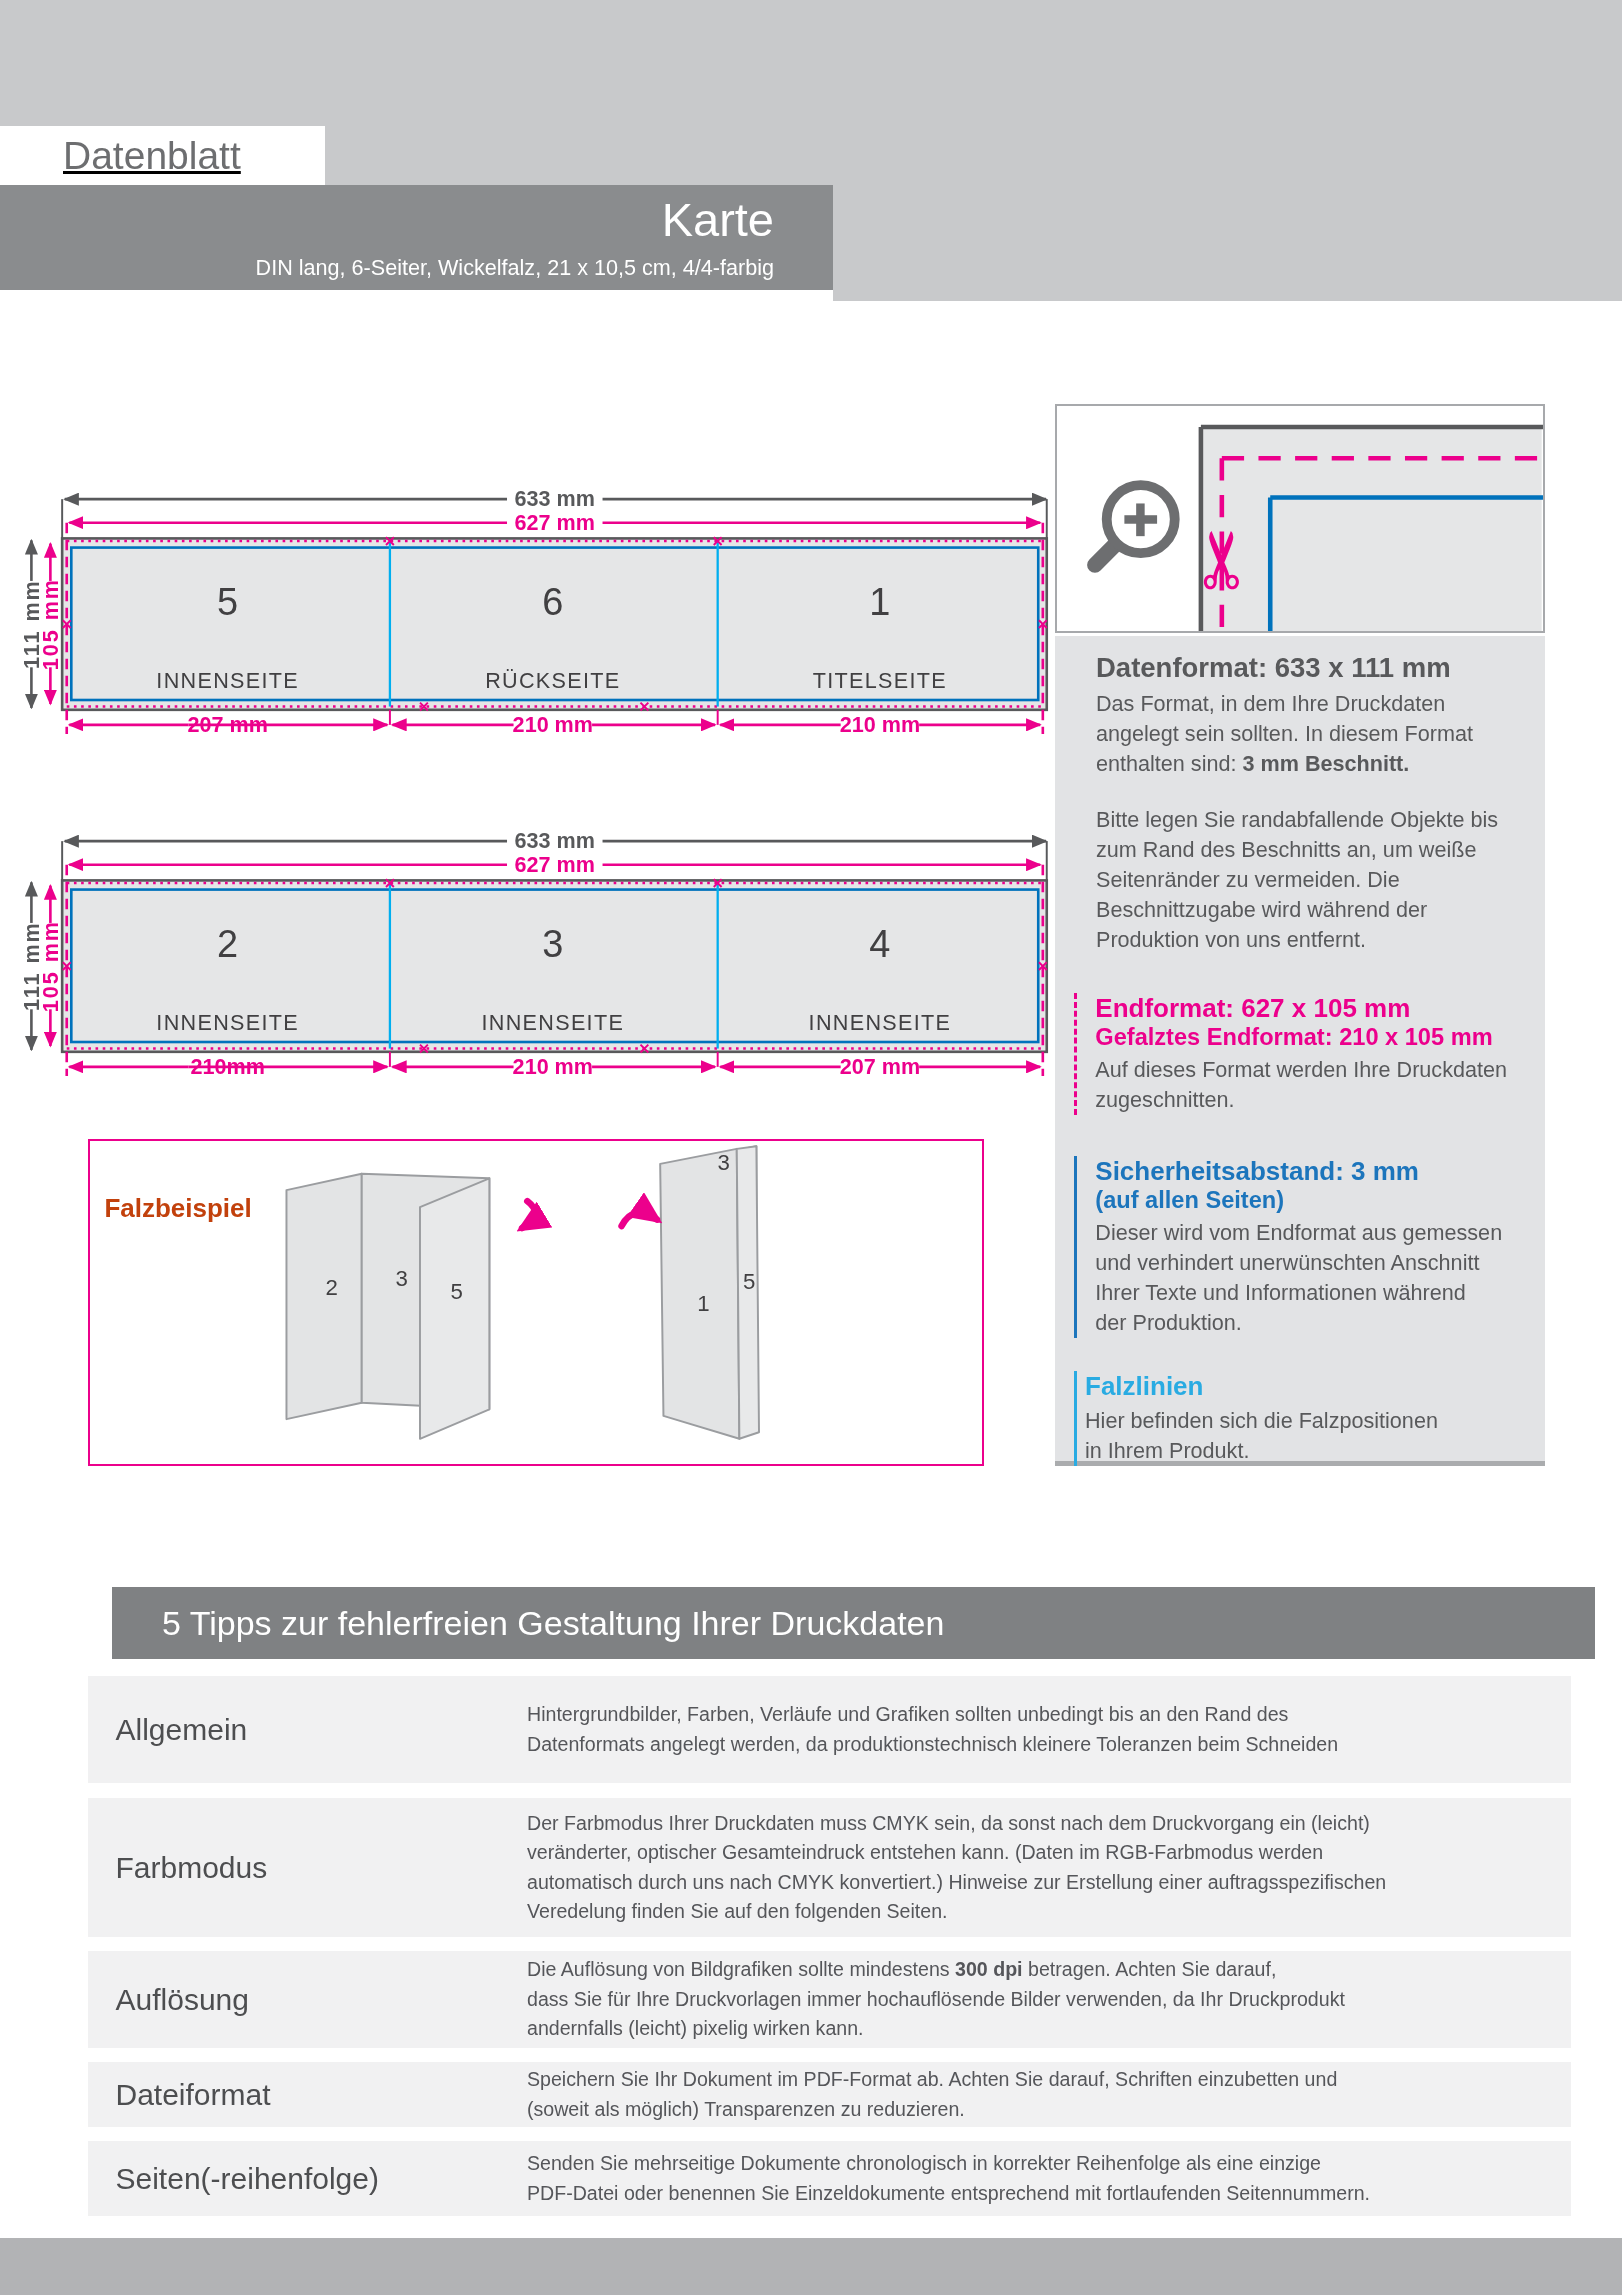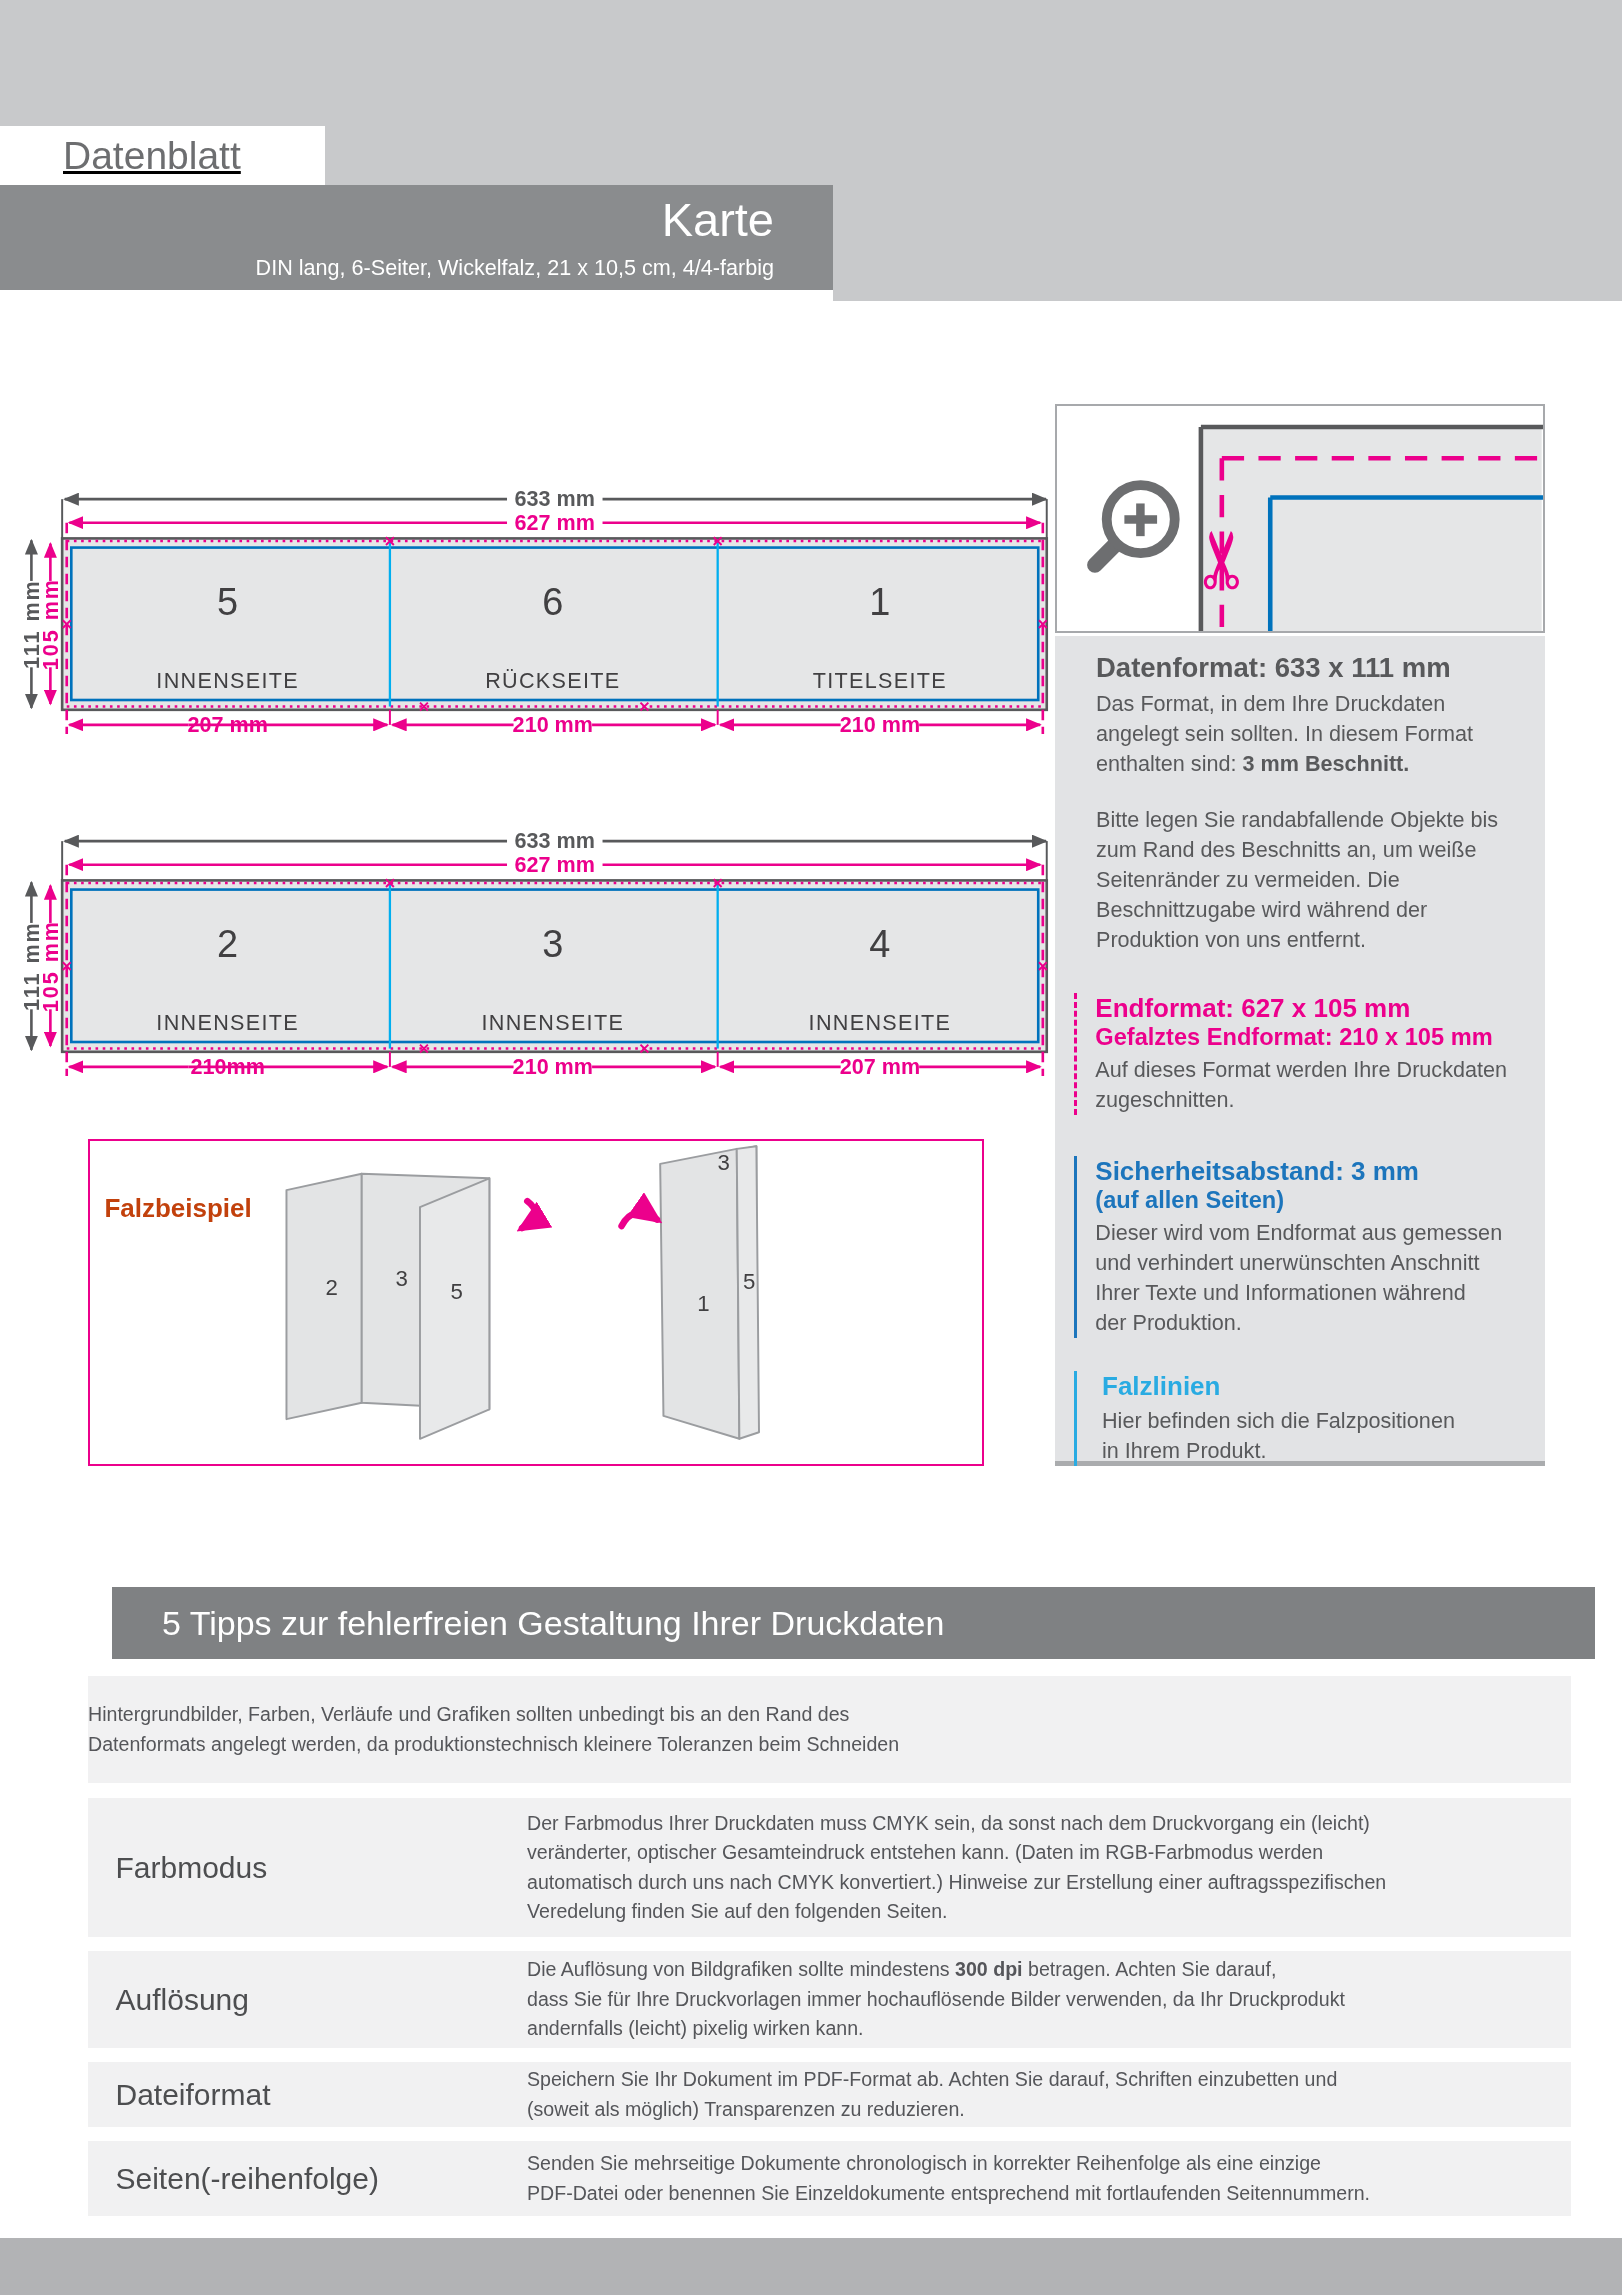--- a/index.html
+++ b/index.html
@@ -30,21 +30,21 @@
     border:2px solid #a7a9ac;box-sizing:border-box;}
   .side-panel{left:1055px;top:636px;width:490px;height:830px;background:#e2e3e5;
     border-bottom:5.2px solid #aaacae;box-sizing:border-box;padding-top:15.7px;}
   .side-panel p{margin:0;font-size:21.6px;line-height:30px;color:#58595b;white-space:nowrap;}
   .sp-h1{margin:0 0 5.2px 0;font-size:27.5px;font-weight:bold;color:#58595b;white-space:nowrap;}
   .sp-h2{margin:0;font-size:26px;font-weight:bold;white-space:nowrap;}
   .sp-h3{margin:0 0 3.9px 0;font-size:23.6px;font-weight:bold;white-space:nowrap;}
   .sec-plain{margin-left:41px;}
   .sec-pink{margin-left:19px;border-left:3.9px dashed #ec008c;padding-left:18.3px;margin-top:38px;}
   .sec-blue{margin-left:19px;border-left:3.9px solid #1c75bc;padding-left:18.3px;margin-top:41px;}
-  .sec-cyan{margin-left:19px;border-left:3.9px solid #29abe2;padding-left:25px;margin-top:33px;}
+  .sec-cyan{margin-left:19px;border-left:3.9px solid #29abe2;padding-left:8px;margin-top:33px;}
   .gap-top{margin-top:26px;}
 
   
   .falz-box{left:88px;top:1139px;width:896px;height:327px;border:2.6px solid #ec008c;
     box-sizing:border-box;background:#ffffff;}
   .falz-label{position:absolute;left:14.4px;top:52px;font-size:26px;font-weight:bold;color:#c2410c;}
 
   
   .tips-bar{left:88px;top:1587px;width:1483px;height:72px;background:#7f8183;
     display:flex;align-items:center;margin-left:24px;}
@@ -278,20 +278,21 @@
       <text x="1007" y="226" font-size="34" fill="#414042" text-anchor="middle">5</text>
       <path d="M 812,130 Q 830,95 866,120" fill="none" stroke="#ec008c" stroke-width="10" stroke-linecap="round" marker-end="url(#aPB)"></path>
     </svg>
   </div>
 
   <div class="abs tips-bar">
     <span>5 Tipps zur fehlerfreien Gestaltung Ihrer Druckdaten</span>
   </div>
 
   <div class="abs tip-row" style="top:1676px;height:107px;">
+    <div class="tip-label">Allgemein</div>
     <div class="tip-text">
       <div>Hintergrundbilder, Farben, Verläufe und Grafiken sollten unbedingt bis an den Rand des</div>
       <div>Datenformats angelegt werden, da produktionstechnisch kleinere Toleranzen beim Schneiden</div>
     </div>
   </div>
 
   <div class="abs tip-row" style="top:1798px;height:139px;">
     <div class="tip-label">Farbmodus</div>
     <div class="tip-text">
       <div>Der Farbmodus Ihrer Druckdaten muss CMYK sein, da sonst nach dem Druckvorgang ein (leicht)</div>

